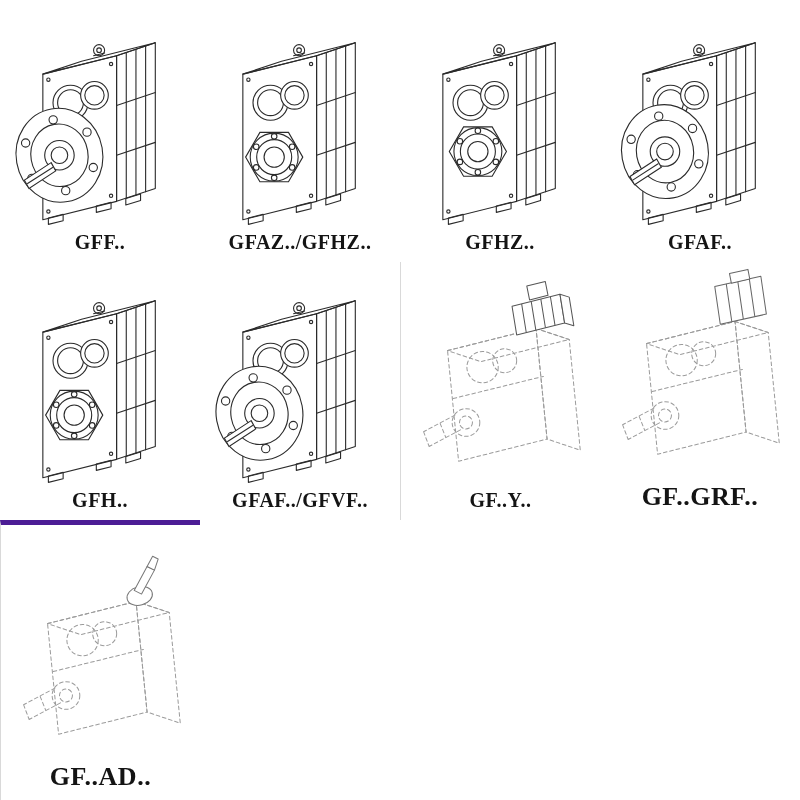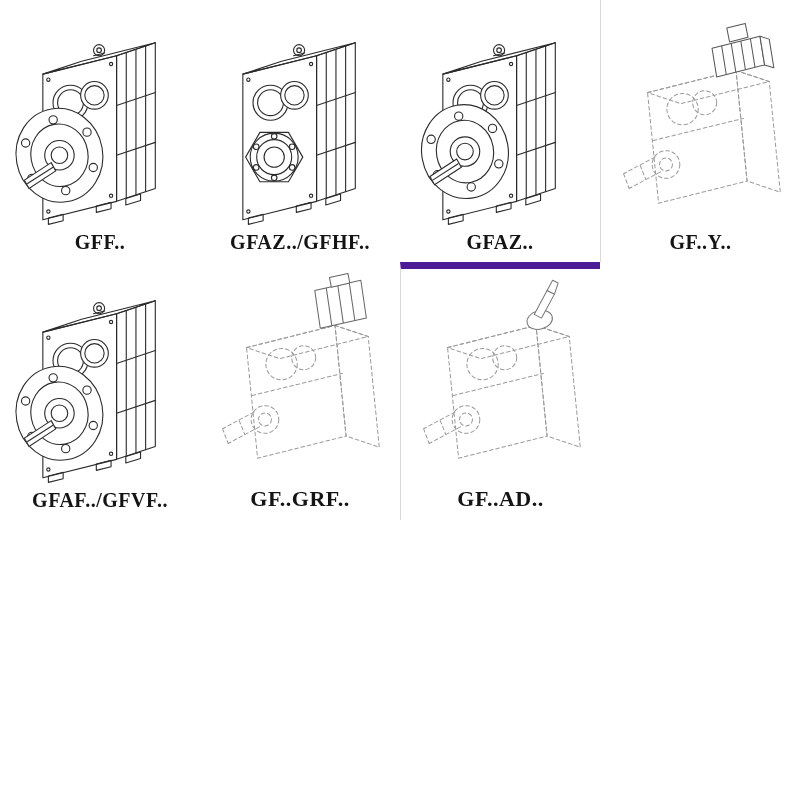--- a/index.html
+++ b/index.html
@@ -10,27 +10,27 @@
   .grid{
     width:800px;height:624px;display:grid;
     grid-template-columns:repeat(4,200px);
     grid-template-rows:262px 258px 280px;
   }
   .cell{
     display:flex;flex-direction:column;align-items:center;justify-content:flex-end;
     padding-bottom:8px;box-sizing:border-box;margin:0;
   }
   .cell.b-left{border-left:1px solid #d9d9d9;}
-  .cell.b-top{border-top:7px solid #4c1d95;}
+  .cell.b-top{border-top:5px solid #4c1d95;}
   svg.drawing{width:188px;height:212px;display:block;}
   .label{
     font-weight:700;font-size:20px;color:#141414;letter-spacing:.5px;
     margin-top:2px;text-align:center;white-space:nowrap;
   }
-  .label.lg{font-size:22px;}
+  .label.lg{font-size:26px;}
   .defs{position:absolute;width:0;height:0;overflow:hidden;}
 </style>
 </head>
 <body>
 
 <svg class="defs" aria-hidden="true">
   <defs>
 
     <g id="sym-upright" stroke="#2b2b2b" stroke-width="1.2" fill="none" stroke-linejoin="round" stroke-linecap="round">
       <path d="M38,62 L118,42 L160,28 L80,48 Z"></path>
@@ -148,53 +148,69 @@
       </svg>
       <figcaption class="label">GFF..</figcaption>
     </figure>
 
     <figure class="cell">
       <svg class="drawing" viewBox="0 0 200 230">
         <use href="#sym-upright"></use>
           <use href="#sym-topcircles"></use>
           <use href="#sym-bearing"></use>
       </svg>
-      <figcaption class="label">GFAZ../GFHF..</figcaption>
-    </figure>
-
+      <figcaption class="label">GFAZ../GFHZ..</figcaption>
+    </figure>
+
+    <figure class="cell">
+      <svg class="drawing" viewBox="0 0 200 230">
+        <use href="#sym-upright"></use>
+          <use href="#sym-topcircles"></use>
+          <use href="#sym-bearing" transform="translate(4,-6)"></use>
+      </svg>
+      <figcaption class="label">GFHZ..</figcaption>
+    </figure>
 
     <figure class="cell">
       <svg class="drawing" viewBox="0 0 200 230">
         <use href="#sym-upright"></use>
           <use href="#sym-topcircles"></use>
           <use href="#sym-flangedisc" transform="translate(6,-4)"></use>
       </svg>
-      <figcaption class="label">GFAZ..</figcaption>
-    </figure>
-
-
-
+      <figcaption class="label">GFAF..</figcaption>
+    </figure>
+
+    <figure class="cell">
+      <svg class="drawing" viewBox="0 0 200 230">
+        <use href="#sym-upright"></use>
+          <use href="#sym-topcircles"></use>
+          <use href="#sym-bearing"></use>
+      </svg>
+      <figcaption class="label">GFH..</figcaption>
+    </figure>
+
+
+
+    <figure class="cell">
+      <svg class="drawing" viewBox="0 0 200 230">
+        <use href="#sym-upright"></use>
+          <use href="#sym-topcircles"></use>
+          <use href="#sym-flangedisc"></use>
+      </svg>
+      <figcaption class="label">GFAF../GFVF..</figcaption>
+    </figure>
 
     <figure class="cell b-left">
       <svg class="drawing" viewBox="0 0 200 230">
         <use href="#sym-hbody"></use>
           <use href="#sym-motor"></use>
       </svg>
       <figcaption class="label">GF..Y..</figcaption>
     </figure>
 
-    <figure class="cell">
-      <svg class="drawing" viewBox="0 0 200 230">
-        <use href="#sym-upright"></use>
-          <use href="#sym-topcircles"></use>
-          <use href="#sym-flangedisc"></use>
-      </svg>
-      <figcaption class="label">GFAF../GFVF..</figcaption>
-    </figure>
-
 
     <figure class="cell">
       <svg class="drawing" viewBox="0 0 200 230">
         <use href="#sym-hbody"></use>
           <use href="#sym-adapterbox"></use>
       </svg>
       <figcaption class="label lg">GF..GRF..</figcaption>
     </figure>
 
     <figure class="cell b-left b-top">

